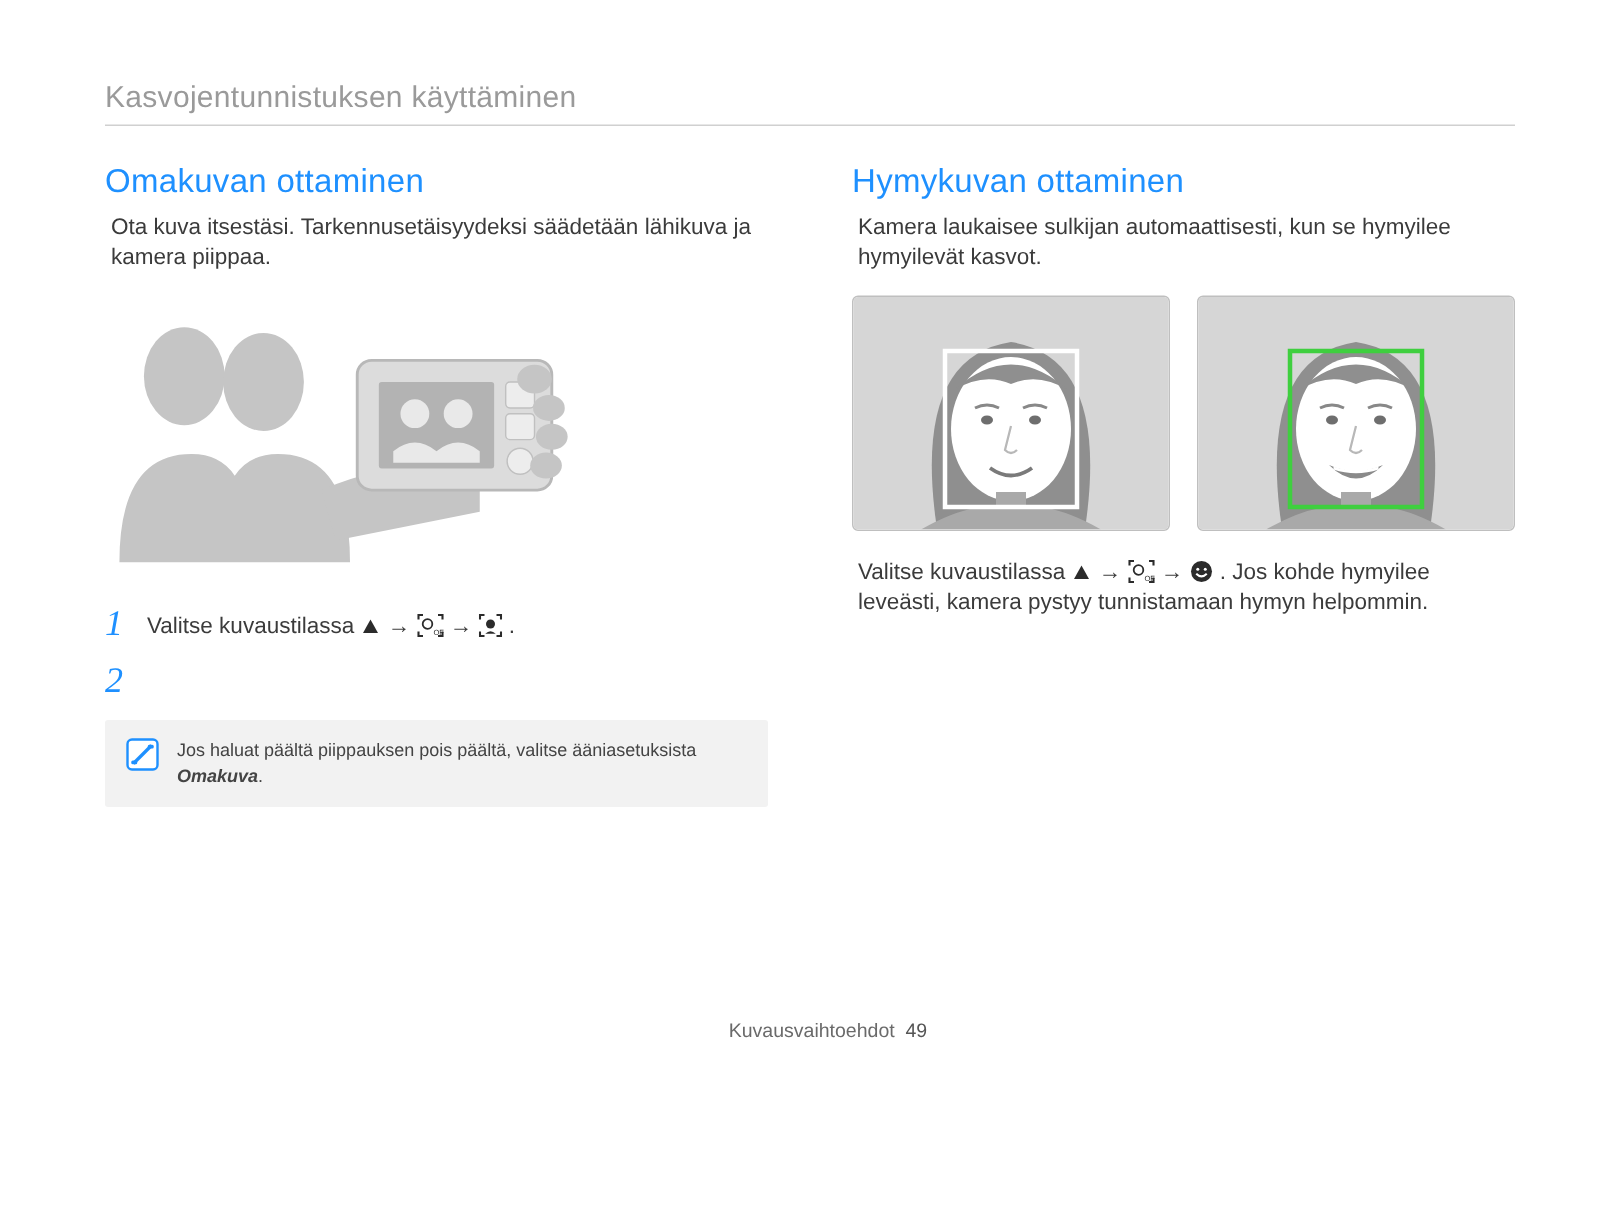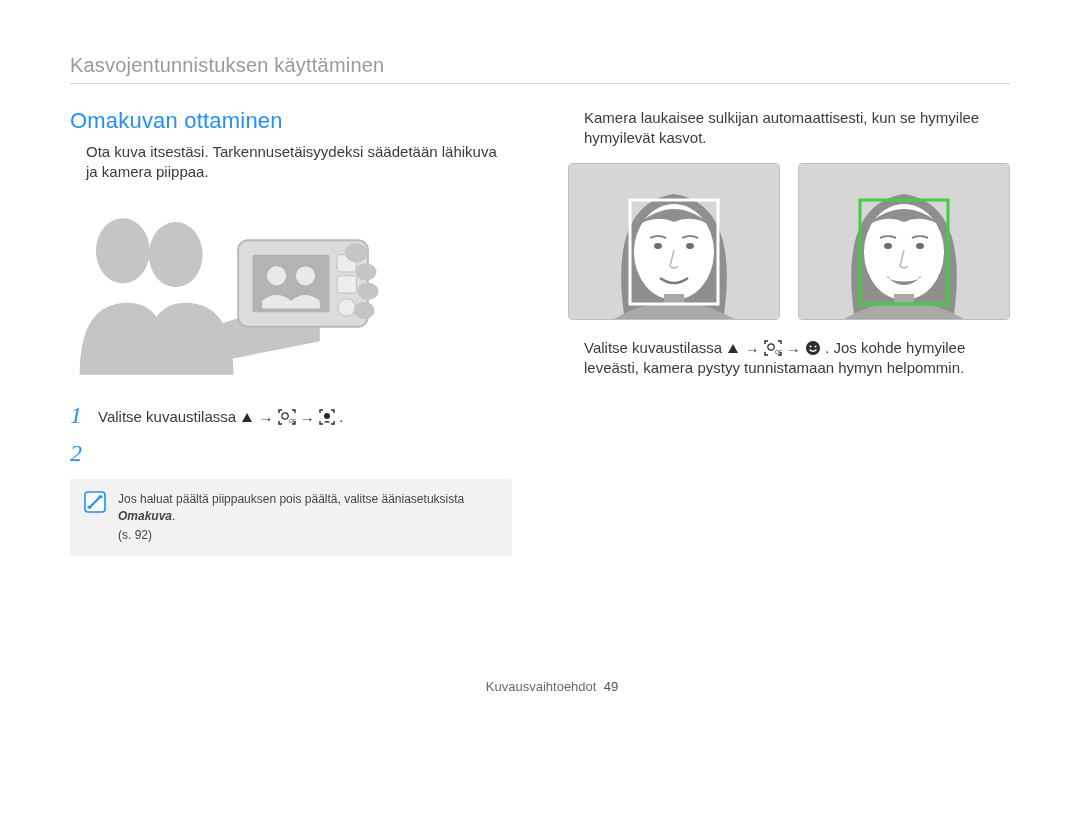--- a/index.html
+++ b/index.html
@@ -42,21 +42,21 @@
     font-size: 22px;
     font-weight: 400;
     color: #1e90ff;
     margin: 0 0 8px 0;
     letter-spacing: 0.2px;
   }
   .body-text {
     font-size: 15px;
     line-height: 1.35;
     color: #3b3b3b;
-    margin: 0 0 14px 16px;
+    margin: 0 0 14px 4px;
   }
   .illus {
     width: 100%;
     height: auto;
   }
   .steps {
     margin-top: 20px;
   }
   .step {
     display: flex;
@@ -211,26 +211,26 @@
         <div class="note-icon-wrap">
           <svg width="22" height="22" viewBox="0 0 22 22">
             <rect x="1" y="1" width="20" height="20" rx="3" fill="#fff" stroke="#1e90ff" stroke-width="1.6"></rect>
             <line x1="5" y1="17" x2="17" y2="5" stroke="#1e90ff" stroke-width="2.2"></line>
             <rect x="3.5" y="15" width="4" height="2.5" rx="1" fill="#1e90ff"></rect>
             <rect x="14.5" y="4.5" width="4" height="2.5" rx="1" fill="#1e90ff"></rect>
           </svg>
         </div>
         <div class="note-text">
           <span>Jos haluat päältä piippauksen pois päältä, valitse ääniasetuksista </span><b>Omakuva</b><span>.</span>
-          <span class="note-ref">(s. 92)</span>
         </div>
       </div>
     </div>
 
     <div class="col">
+      <h2 class="section-title">Hymykuvan ottaminen</h2>
       <p class="body-text">Kamera laukaisee sulkijan automaattisesti, kun se hymyilee hymyilevät kasvot.</p>
 
       <div class="smile-pair">
 
         <div class="smile-box">
           <svg width="100%" height="100%" viewBox="0 0 220 155" preserveAspectRatio="xMidYMid slice">
             <rect x="0" y="0" width="220" height="155" fill="#d6d6d6"></rect>
 
             <path d="M60 150 Q45 40 110 30 Q175 40 160 150 Z" fill="#8f8f8f"></path>
 

